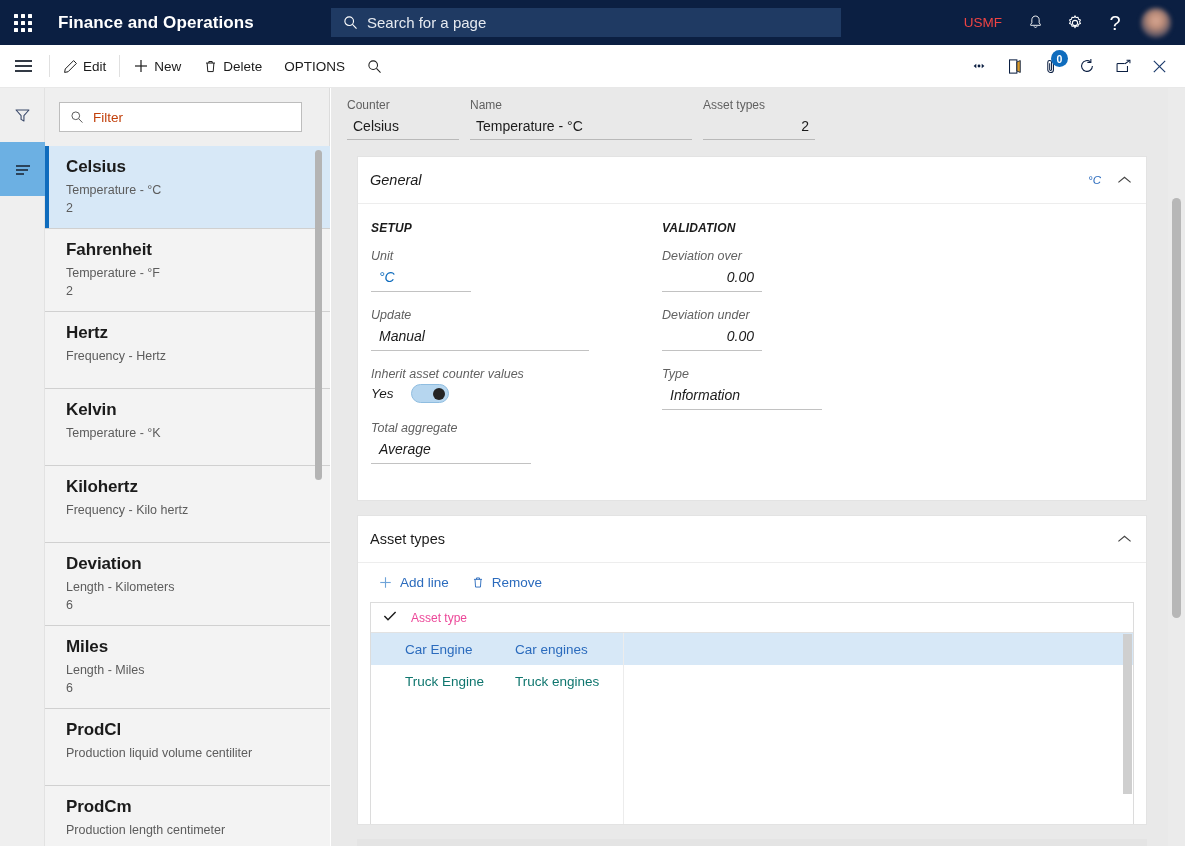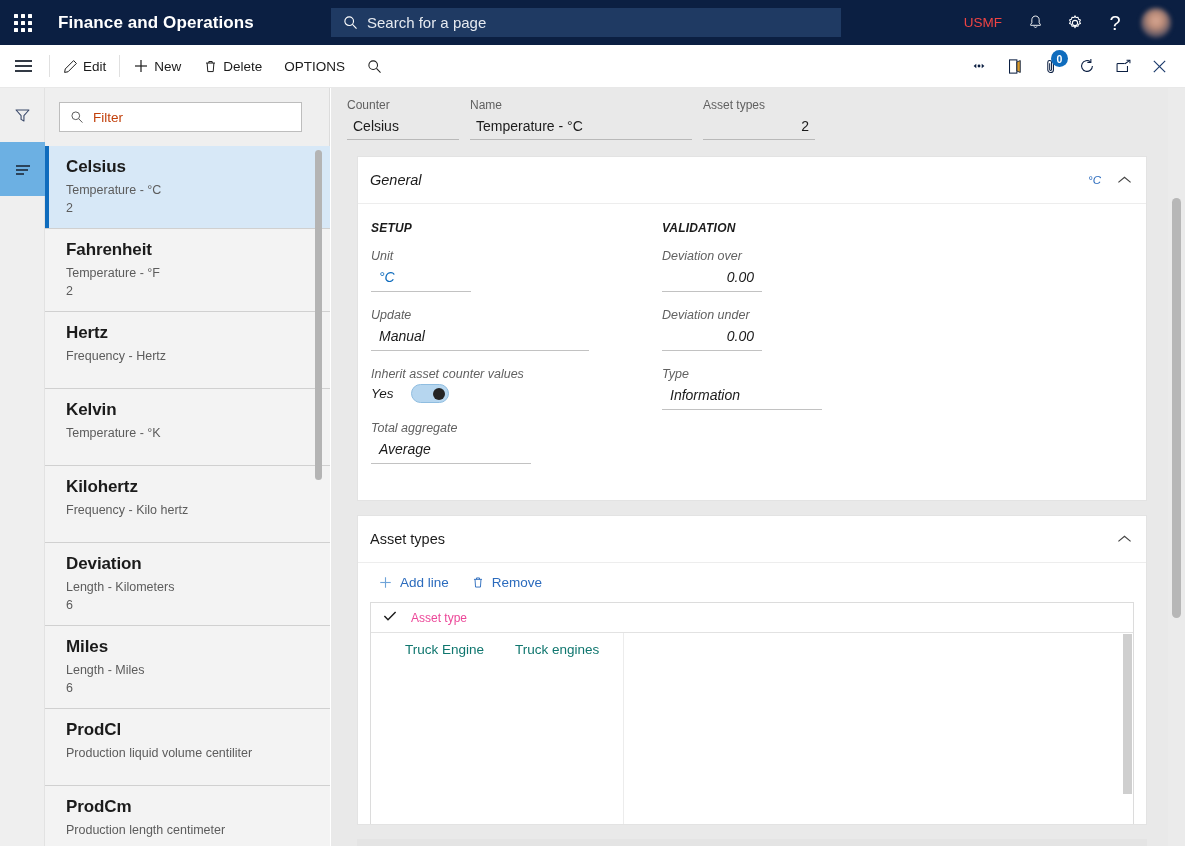--- a/index.html
+++ b/index.html
@@ -583,20 +583,24 @@
     <div class="gridbox">
       <div class="grid-head">
         <span class="gh-check">
           <svg width="14" height="12" viewBox="0 0 14 12">
               <path d="M1.4 6.1l3.6 3.6L12.6 2" fill="none" stroke="#1b1b1b" stroke-width="1.45"></path>
             </svg>
         </span>
         <span class="gh-col">Asset type</span>
       </div>
 
+      <div class="grow sel">
+        <span class="gcell c1">Car Engine</span>
+        <span class="gcell">Car engines</span>
+      </div>
       <div class="grow">
         <span class="gcell c1">Truck Engine</span>
         <span class="gcell">Truck engines</span>
       </div>
 
       <div class="grid-vline"></div>
       <div class="grid-scrollthumb"></div>
     </div>
   </div>
 

